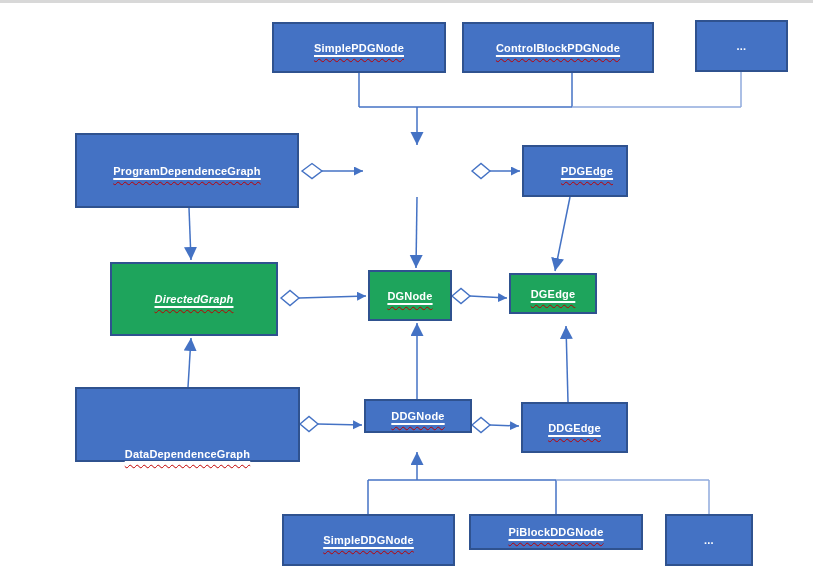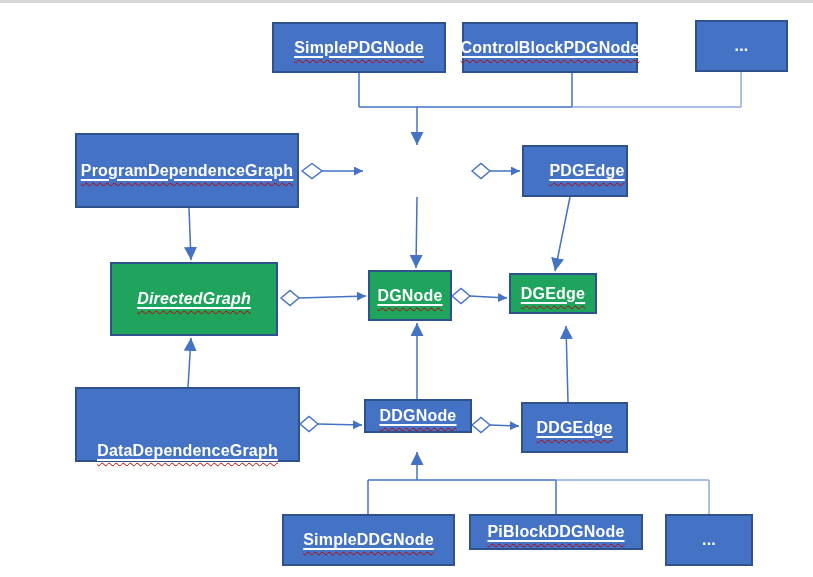--- a/index.html
+++ b/index.html
@@ -18,21 +18,21 @@
   .connector-layer polygon.diamond { fill:#ffffff; stroke:#4472C4; stroke-width:1.4; }
 
   .node {
     position:absolute; box-sizing:border-box;
     background:#4472C4; border:2px solid #2F528F;
     display:flex; align-items:center; justify-content:center;
     cursor:default;
   }
   .node.green { background:#1EA45C; }
   .lbl {
-    color:#ffffff; font-weight:bold; font-size:16px; letter-spacing:0.2px;
+    color:#ffffff; font-weight:bold; font-size:11px; letter-spacing:0.2px;
     white-space:nowrap;
   }
   .lbl.wavy {
     text-decoration-line:underline;
     text-decoration-style:wavy;
     text-decoration-color:#C00000;
     text-decoration-thickness:1px;
     text-underline-offset:6px;
   }
   .lbl .ul {
@@ -123,21 +123,21 @@
       <line x1="368" y1="480" x2="556" y2="480"></line>
       <line class="light" x1="556" y1="480" x2="709" y2="480"></line>
       <line class="light" x1="709" y1="514" x2="709" y2="480"></line>
       <line x1="417" y1="480" x2="417" y2="452" marker-end="url(#arrowBig)"></line>
     </g>
   </svg>
 
   <div class="node" style="left:272px; top:22px; width:174px; height:51px;">
     <span class="lbl wavy"><span class="ul">SimplePDGNode</span></span>
   </div>
-  <div class="node" style="left:462px; top:22px; width:176px; height:51px;">
+  <div class="node" style="left:462px; top:22px; width:192px; height:51px;">
     <span class="lbl wavy"><span class="ul">ControlBlockPDGNode</span></span>
   </div>
   <div class="node" style="left:695px; top:20px; width:93px; height:52px;">
     <span class="lbl">...</span>
   </div>
 
   <div class="node" style="left:75px; top:133px; width:224px; height:75px;">
     <span class="lbl wavy"><span class="ul">ProgramDependenceGraph</span></span>
   </div>
   <div class="node" style="left:522px; top:145px; width:106px; height:52px;padding-left:24px;">

